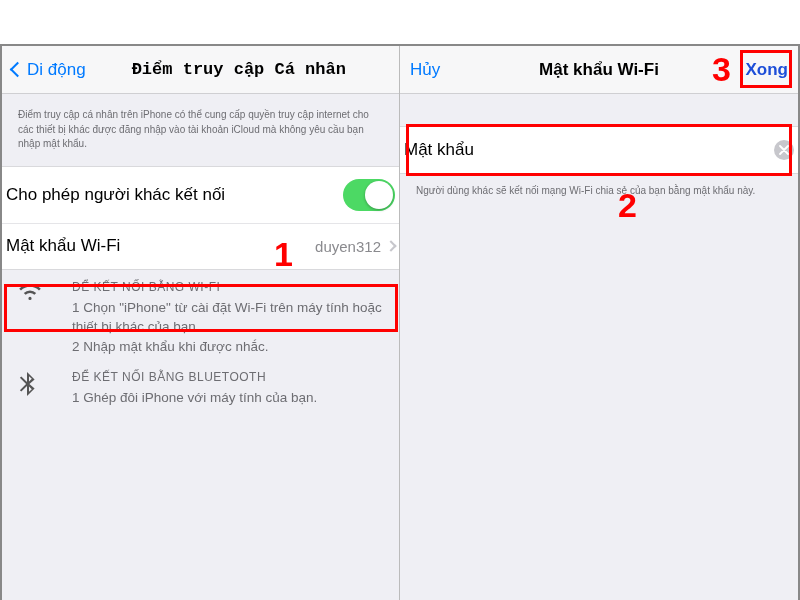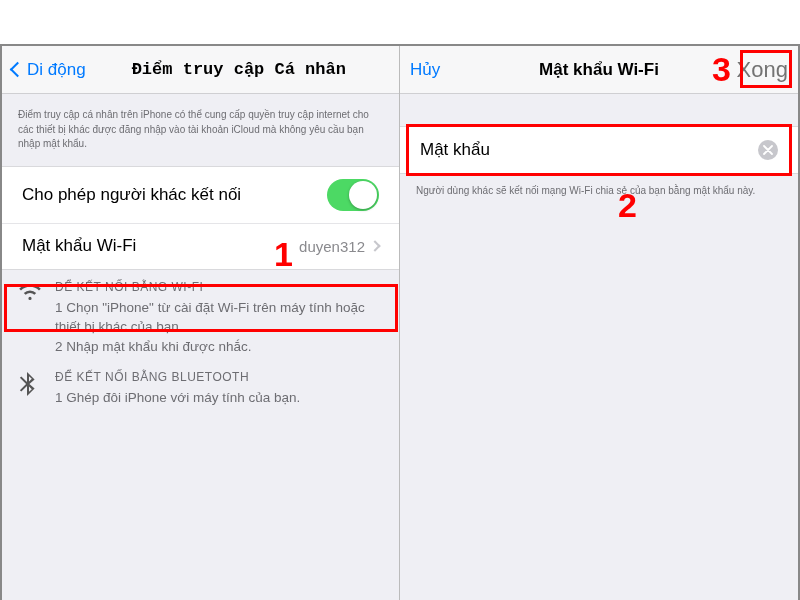--- a/index.html
+++ b/index.html
@@ -6,35 +6,35 @@
   html, body { width: 800px; height: 600px; font-family: -apple-system, "Helvetica Neue", Arial, sans-serif; }
   .frame { width: 800px; height: 600px; border: 2px solid #888; position: relative; display: flex; background: #efeff4; overflow: hidden; margin-top: 44px; }
   .pane { height: 100%; position: relative; background: #efeff4; }
   .pane-left { width: 400px; border-right: 1px solid #bbb; }
   .pane-right { width: 400px; }
 
   .navbar { height: 48px; display: flex; align-items: center; justify-content: space-between; padding: 0 10px; background: #f7f7f8; border-bottom: 1px solid #cfcfd2; position: relative; }
   .nav-left { display: flex; align-items: center; color: #007aff; font-size: 17px; }
   .nav-title { position: absolute; left: 0; right: 0; text-align: center; font-size: 17px; font-weight: 600; color: #000; pointer-events: none; }
   .nav-title.left-align { text-align: left; position: static; margin-left: 4px; pointer-events: auto; font-family: Liberation Mono, monospace; }
-  .nav-right { color: #737373; font-size: 22px; font-weight: 400; }
+  .nav-right { color: #1d4ed8; font-size: 17px; font-weight: 700; }
   .chev-left { display: inline-block; width: 11px; height: 11px; border-left: 2.5px solid #007aff; border-bottom: 2.5px solid #007aff; transform: rotate(45deg); margin-right: 4px; }
 
   .section-desc { padding: 14px 16px; font-size: 10px; line-height: 1.45; color: #6d6d72; }
   .cell-group { background: #fff; border-top: 1px solid #d9d9dc; border-bottom: 1px solid #d9d9dc; }
-  .cell { display: flex; align-items: center; justify-content: space-between; padding: 12px 20px; font-size: 17px; color: #000; min-height: 46px; }
+  .cell { display: flex; align-items: center; justify-content: space-between; padding: 12px 4px; font-size: 17px; color: #000; min-height: 46px; }
   .cell + .cell { border-top: 1px solid #e5e5e8; }
   .cell .value { color: #8a8a8e; font-size: 15px; margin-right: 6px; }
   .cell .right { display: flex; align-items: center; }
   .chev-right { width: 8px; height: 8px; border-top: 2px solid #c7c7cc; border-right: 2px solid #c7c7cc; transform: rotate(45deg); }
 
   .switch { width: 52px; height: 32px; background: #4cd964; border-radius: 16px; position: relative; }
   .switch .knob { position: absolute; right: 2px; top: 2px; width: 28px; height: 28px; background: #fff; border-radius: 50%; box-shadow: 0 1px 3px rgba(0,0,0,.3); }
 
-  .instr { display: flex; padding: 10px 16px 4px 16px; gap: 11px; }
+  .instr { display: flex; padding: 10px 16px 4px 16px; gap: 28px; }
   .instr-icon { flex: 0 0 26px; color: #555; padding-top: 2px; }
   .instr-body { flex: 1; }
   .instr-title { font-size: 12px; letter-spacing: 0.5px; color: #6d6d72; margin-bottom: 4px; }
   .instr-line { font-size: 13.5px; color: #6d6d72; line-height: 1.45; }
 
   .pw-clear { width: 20px; height: 20px; border-radius: 50%; background: #c7c7cc; display: flex; align-items: center; justify-content: center; }
   .pw-clear svg { display:block; }
 
   .annot { position: absolute; border: 3px solid #ff0000; pointer-events: none; }
   .annot-num { position: absolute; color: #ff0000; font-size: 34px; font-weight: 800; font-family: Arial, sans-serif; pointer-events: none; }

